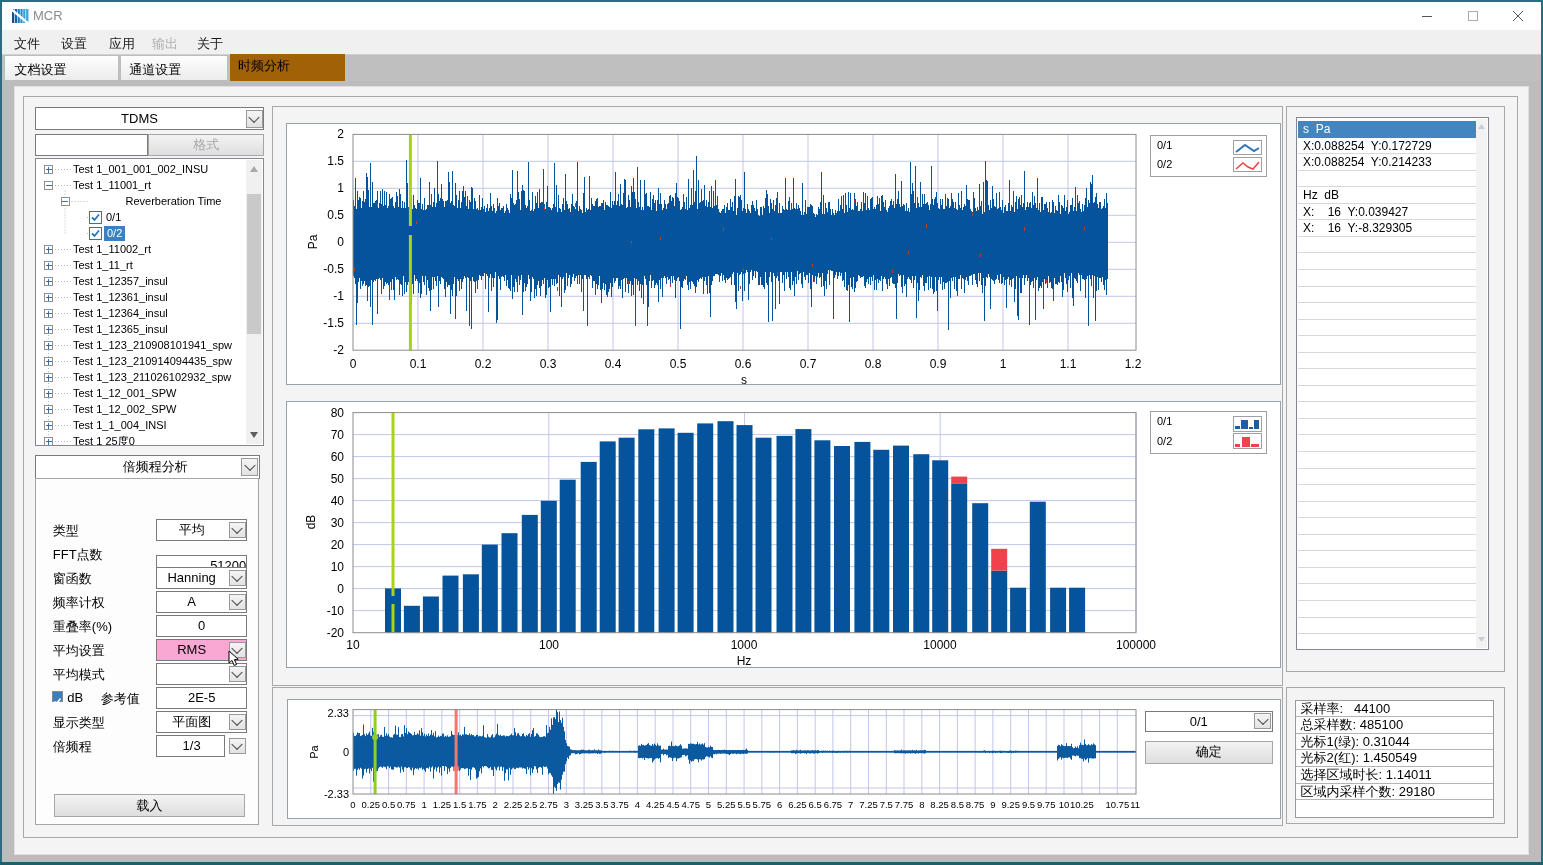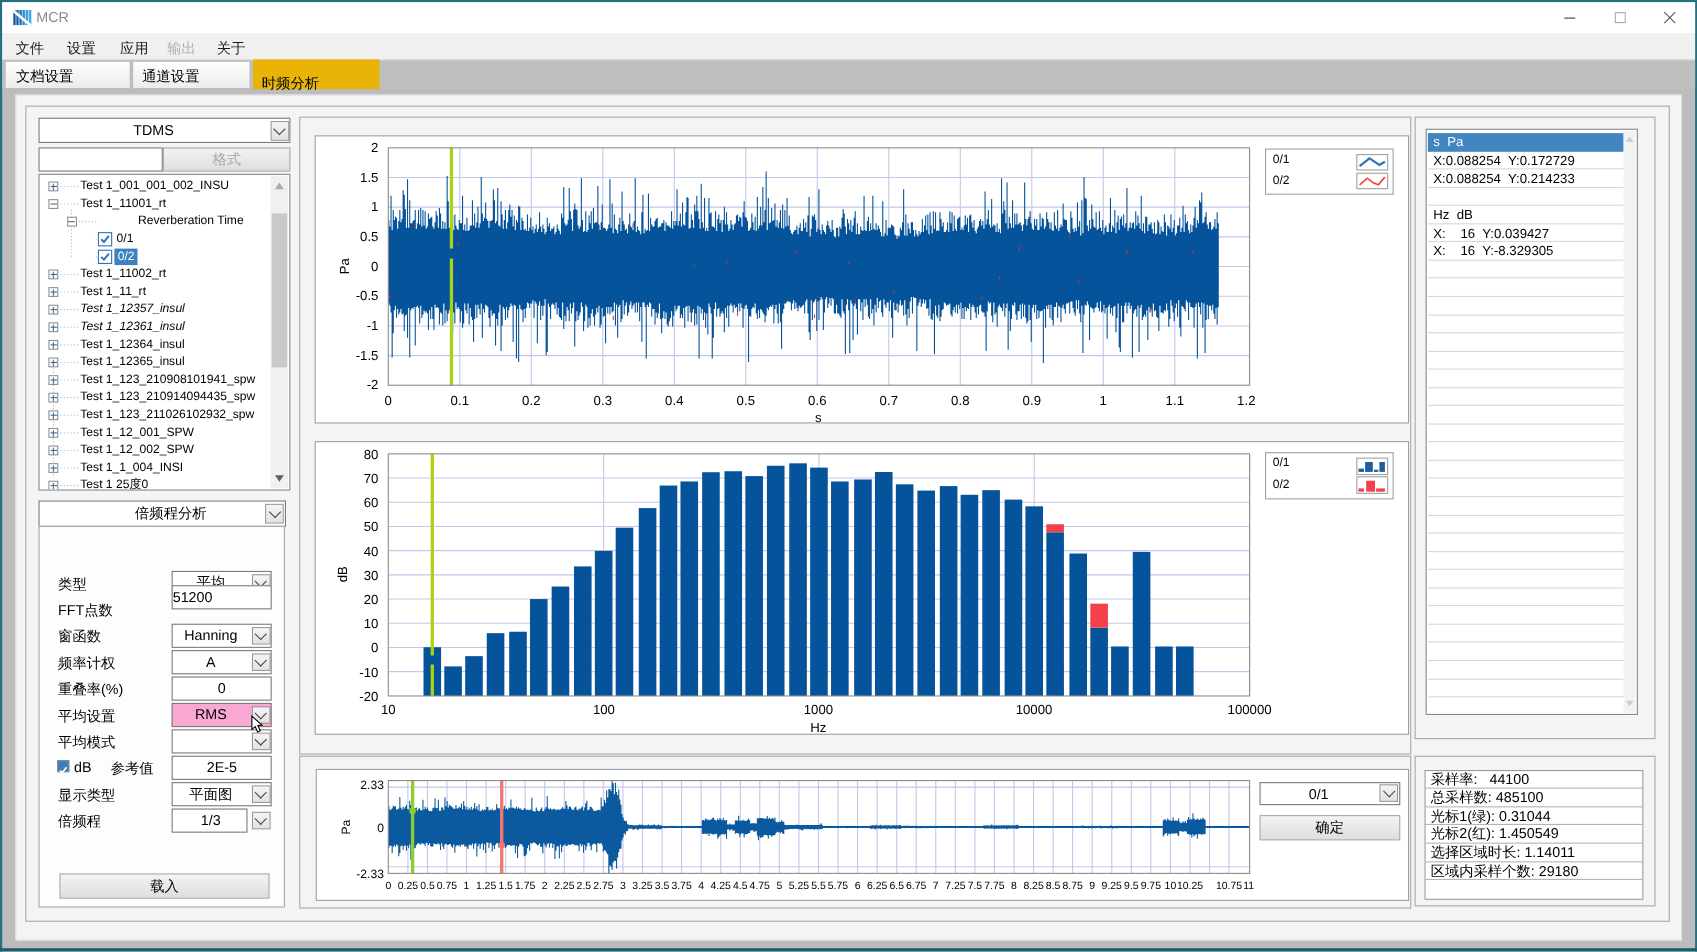--- a/index.html
+++ b/index.html
@@ -22,21 +22,21 @@
   </svg>
 <div class="abs" style="left:2px;top:29.5px;width:1539px;height:25px;background:#f0f0f0;border-bottom:1px solid #d0d0d0;box-sizing:border-box;"></div>
 <div class="abs" style="left:14px;top:35px;font-size:13px;color:#1a1a1a;">文件</div>
 <div class="abs" style="left:61px;top:35px;font-size:13px;color:#1a1a1a;">设置</div>
 <div class="abs" style="left:109px;top:35px;font-size:13px;color:#1a1a1a;">应用</div>
 <div class="abs" style="left:152px;top:35px;font-size:13px;color:#b0b0b0;">输出</div>
 <div class="abs" style="left:197px;top:35px;font-size:13px;color:#1a1a1a;">关于</div>
 <div class="abs" style="left:2px;top:55px;width:1539px;height:26.2px;background:#bfbfbf;"></div>
 <div class="abs" style="left:3.6px;top:55.2px;width:115px;height:26px;background:linear-gradient(#fefefe,#ececec);border:1px solid #bdbdbd;box-sizing:border-box;font-size:13px;padding:5px 0 0 10px;">文档设置</div>
 <div class="abs" style="left:120.3px;top:55.2px;width:108px;height:26px;background:linear-gradient(#fefefe,#ececec);border:1px solid #bdbdbd;box-sizing:border-box;font-size:13px;padding:5px 0 0 8px;">通道设置</div>
-<div class="abs" style="left:230px;top:53.5px;width:115px;height:27.7px;background:#eab308;font-size:13px;padding:13px 0 0 8px;box-sizing:border-box;">时频分析</div>
+<div class="abs" style="left:230px;top:53.5px;width:115px;height:27.7px;background:#a16207;font-size:13px;padding:3px 0 0 8px;box-sizing:border-box;">时频分析</div>
 <div class="abs" style="left:13.6px;top:86.3px;width:1515px;height:768.3px;background:#f4f4f5;border:1px solid #e0e0e0;box-sizing:border-box;"></div>
 <div style="position:absolute;left:23px;top:95.5px;width:1494.6px;height:742.0px;border:1px solid #a8a8a8;box-sizing:border-box;"></div>
 <div style="position:absolute;left:272px;top:106px;width:1011px;height:580px;border:1px solid #a8a8a8;box-sizing:border-box;"></div>
 <div style="position:absolute;left:1285.5px;top:106px;width:219.5px;height:566px;border:1px solid #a8a8a8;box-sizing:border-box;"></div>
 <div style="position:absolute;left:272px;top:687px;width:1011px;height:139px;border:1px solid #a8a8a8;box-sizing:border-box;"></div>
 <div style="position:absolute;left:1286.3px;top:686.7px;width:218.29999999999995px;height:137.0999999999999px;border:1px solid #a8a8a8;box-sizing:border-box;"></div>
 <div style="position:absolute;left:35px;top:107px;width:229px;height:23px;background:#fff;border:1px solid #7a7a7a;box-sizing:border-box;">
     <div style="position:absolute;left:0px;top:0;width:207px;height:21px;font-size:13px;text-align:center;line-height:21px;white-space:nowrap;">TDMS</div>
     <div style="position:absolute;left:209.5px;top:1.5px;width:17px;height:18px;background:linear-gradient(#f4f4f4,#e2e2e2);border:1px solid #999;box-sizing:border-box;">
       <div style="position:absolute;left:50%;top:50%;width:7px;height:7px;border-right:1.6px solid #4a4a4a;border-bottom:1.6px solid #4a4a4a;transform:translate(-50%,-70%) rotate(45deg);"></div>
@@ -93,25 +93,25 @@
     <div style="position:absolute;left:9.5px;top:90.0px;width:6px;height:1px;background:#3a6ea5;"></div>
     <div style="position:absolute;left:12px;top:87.5px;width:1px;height:6px;background:#3a6ea5;"></div>
     <div style="position:absolute;left:37px;top:82.5px;height:15px;font-size:11px;line-height:15px;white-space:pre;">Test 1_11002_rt</div>
     <div style="position:absolute;left:8px;top:102.0px;width:9px;height:9px;border:1px solid #919191;background:#fff;box-sizing:border-box;"></div>
     <div style="position:absolute;left:9.5px;top:106.0px;width:6px;height:1px;background:#3a6ea5;"></div>
     <div style="position:absolute;left:12px;top:103.5px;width:1px;height:6px;background:#3a6ea5;"></div>
     <div style="position:absolute;left:37px;top:98.5px;height:15px;font-size:11px;line-height:15px;white-space:pre;">Test 1_11_rt</div>
     <div style="position:absolute;left:8px;top:118.0px;width:9px;height:9px;border:1px solid #919191;background:#fff;box-sizing:border-box;"></div>
     <div style="position:absolute;left:9.5px;top:122.0px;width:6px;height:1px;background:#3a6ea5;"></div>
     <div style="position:absolute;left:12px;top:119.5px;width:1px;height:6px;background:#3a6ea5;"></div>
-    <div style="position:absolute;left:37px;top:114.5px;height:15px;font-size:11px;line-height:15px;white-space:pre;font-style:italic;">Test 1_12357_insul</div>
+    <div style="position:absolute;left:37px;top:114.5px;height:15px;font-size:11px;line-height:15px;white-space:pre;">Test 1_12357_insul</div>
     <div style="position:absolute;left:8px;top:134.0px;width:9px;height:9px;border:1px solid #919191;background:#fff;box-sizing:border-box;"></div>
     <div style="position:absolute;left:9.5px;top:138.0px;width:6px;height:1px;background:#3a6ea5;"></div>
     <div style="position:absolute;left:12px;top:135.5px;width:1px;height:6px;background:#3a6ea5;"></div>
-    <div style="position:absolute;left:37px;top:130.5px;height:15px;font-size:11px;line-height:15px;white-space:pre;font-style:italic;">Test 1_12361_insul</div>
+    <div style="position:absolute;left:37px;top:130.5px;height:15px;font-size:11px;line-height:15px;white-space:pre;">Test 1_12361_insul</div>
     <div style="position:absolute;left:8px;top:150.0px;width:9px;height:9px;border:1px solid #919191;background:#fff;box-sizing:border-box;"></div>
     <div style="position:absolute;left:9.5px;top:154.0px;width:6px;height:1px;background:#3a6ea5;"></div>
     <div style="position:absolute;left:12px;top:151.5px;width:1px;height:6px;background:#3a6ea5;"></div>
     <div style="position:absolute;left:37px;top:146.5px;height:15px;font-size:11px;line-height:15px;white-space:pre;">Test 1_12364_insul</div>
     <div style="position:absolute;left:8px;top:166.0px;width:9px;height:9px;border:1px solid #919191;background:#fff;box-sizing:border-box;"></div>
     <div style="position:absolute;left:9.5px;top:170.0px;width:6px;height:1px;background:#3a6ea5;"></div>
     <div style="position:absolute;left:12px;top:167.5px;width:1px;height:6px;background:#3a6ea5;"></div>
     <div style="position:absolute;left:37px;top:162.5px;height:15px;font-size:11px;line-height:15px;white-space:pre;">Test 1_12365_insul</div>
     <div style="position:absolute;left:8px;top:182.0px;width:9px;height:9px;border:1px solid #919191;background:#fff;box-sizing:border-box;"></div>
     <div style="position:absolute;left:9.5px;top:186.0px;width:6px;height:1px;background:#3a6ea5;"></div>
@@ -155,21 +155,21 @@
   </div>
 <div class="abs" style="left:34.6px;top:478px;width:224px;height:347px;background:#fdfdfd;border:1px solid #a5a5a5;box-sizing:border-box;"></div>
 <div class="abs" style="left:52.8px;top:522.2px;font-size:13px;">类型</div>
 <div style="position:absolute;left:156px;top:519.2px;width:91.3px;height:21.5px;background:#fff;border:1px solid #7a7a7a;box-sizing:border-box;">
     <div style="position:absolute;left:0px;top:0;width:69.3px;height:19.5px;font-size:13px;text-align:center;line-height:19.5px;white-space:nowrap;">平均</div>
     <div style="position:absolute;left:71.8px;top:1.5px;width:17px;height:16.5px;background:linear-gradient(#f4f4f4,#e2e2e2);border:1px solid #999;box-sizing:border-box;">
       <div style="position:absolute;left:50%;top:50%;width:7px;height:7px;border-right:1.6px solid #4a4a4a;border-bottom:1.6px solid #4a4a4a;transform:translate(-50%,-70%) rotate(45deg);"></div>
     </div>
   </div>
 <div class="abs" style="left:52.8px;top:546.2px;font-size:13px;">FFT点数</div>
-<div style="position:absolute;left:156px;top:532px;width:91.3px;height:21.5px;background:#fff;border:1px solid #7a7a7a;box-sizing:border-box;font-size:13px;text-align:left;line-height:19.5px;">51200</div>
+<div style="position:absolute;left:156px;top:555px;width:91.3px;height:21.5px;background:#fff;border:1px solid #7a7a7a;box-sizing:border-box;font-size:13px;text-align:right;line-height:19.5px;">51200</div>
 <div class="abs" style="left:52.8px;top:570.2px;font-size:13px;">窗函数</div>
 <div style="position:absolute;left:156px;top:567.2px;width:91.3px;height:21.5px;background:#fff;border:1px solid #7a7a7a;box-sizing:border-box;">
     <div style="position:absolute;left:0px;top:0;width:69.3px;height:19.5px;font-size:13px;text-align:center;line-height:19.5px;white-space:nowrap;">Hanning</div>
     <div style="position:absolute;left:71.8px;top:1.5px;width:17px;height:16.5px;background:linear-gradient(#f4f4f4,#e2e2e2);border:1px solid #999;box-sizing:border-box;">
       <div style="position:absolute;left:50%;top:50%;width:7px;height:7px;border-right:1.6px solid #4a4a4a;border-bottom:1.6px solid #4a4a4a;transform:translate(-50%,-70%) rotate(45deg);"></div>
     </div>
   </div>
 <div class="abs" style="left:52.8px;top:594.2px;font-size:13px;">频率计权</div>
 <div style="position:absolute;left:156px;top:591.2px;width:91.3px;height:21.5px;background:#fff;border:1px solid #7a7a7a;box-sizing:border-box;">
     <div style="position:absolute;left:0px;top:0;width:69.3px;height:19.5px;font-size:13px;text-align:center;line-height:19.5px;white-space:nowrap;">A</div>

